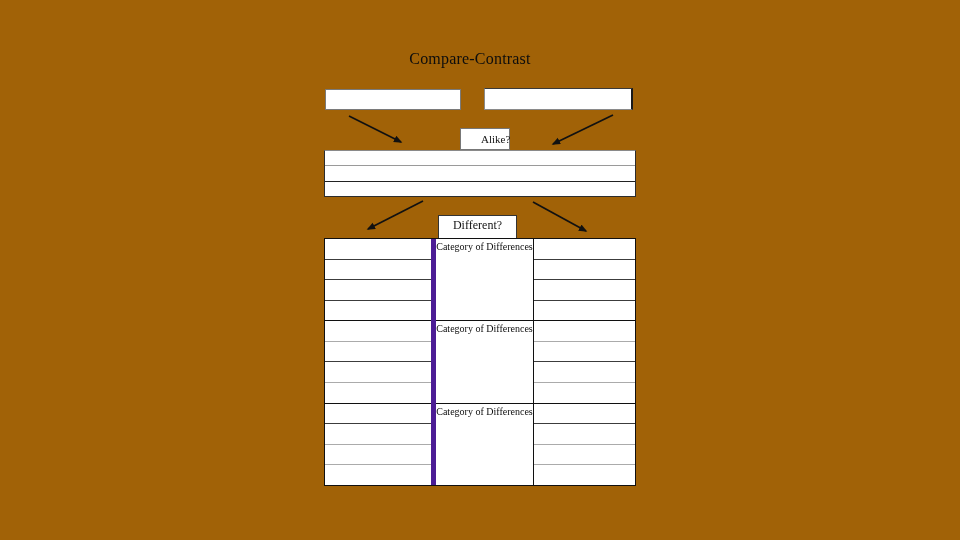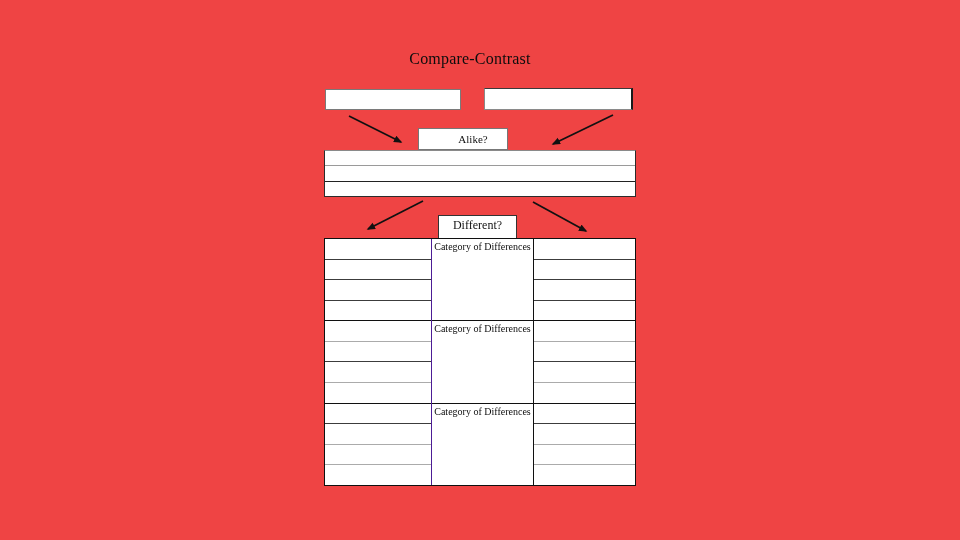--- a/index.html
+++ b/index.html
@@ -1,53 +1,53 @@
 <!DOCTYPE html>
 <html><head>
 <meta charset="utf-8">
 <style>
   html,body{margin:0;padding:0;background:#fff;}
   #stage{
-    position:relative;width:960px;height:540px;background:#ef4444;
+    position:relative;width:960px;height:540px;background:#a16207;
     font-family:"Liberation Serif","DejaVu Serif",serif;color:#111;
     overflow:hidden;
   }
   
   #title{
     position:absolute;left:340px;top:50px;width:260px;
     text-align:center;font-size:16px;color:#0d0d0d;letter-spacing:.2px;
   }
   
   .topbox{position:absolute;background:#fff;box-sizing:border-box;}
   #topbox-left{left:325px;top:89px;width:136px;height:21px;border:1px solid #7a7a7a;}
   #topbox-right{left:484px;top:88px;width:149px;height:22px;border:1px solid #8a8a8a;
     border-top:1px solid #3a3a3a;border-right:2px solid #1a1a1a;}
   
   .labelbox{position:absolute;background:#fff;box-sizing:border-box;text-align:center;}
-  #alike-box{left:418px;top:128px;width:90px;height:22px;border:1px solid #777;
+  #alike-box{left:460px;top:128px;width:50px;height:22px;border:1px solid #777;
     font-size:11px;line-height:20px;padding-left:20px;}
   #different-box{left:438px;top:215px;width:79px;height:35px;border:1px solid #333;
     border-bottom:2px solid #909090;font-size:12px;line-height:18px;}
   
   #alike-table{
     position:absolute;left:324px;top:150px;width:312px;height:47px;
     box-sizing:border-box;border:1px solid #2c2c2c;border-top:1px solid #8a8a8a;
     display:flex;flex-direction:column;background:#fff;
   }
   #alike-table .arow{flex:1;}
   #alike-table .arow:nth-child(1){border-bottom:1px solid #9a9a9a;}
   #alike-table .arow:nth-child(2){border-bottom:1px solid #222;}
   
   #diff-table{
     position:absolute;left:324px;top:238px;width:312px;height:248px;
     box-sizing:border-box;border:1px solid #101010;display:flex;background:#fff;
   }
   .dcol{display:flex;flex-direction:column;box-sizing:border-box;}
   #diff-col-left{width:106px;}
-  #diff-col-mid{width:103px;border-left:1px solid #4c1d95;border-right:1px solid #101010;}
+  #diff-col-mid{width:103px;border-left:5px solid #4c1d95;border-right:1px solid #101010;}
   #diff-col-right{flex:1;}
   .dcell{flex:1;box-sizing:border-box;}
   
   .rows .dcell:nth-child(2),
   .rows .dcell:nth-child(3),
   .rows .dcell:nth-child(4),
   .rows .dcell:nth-child(7),
   .rows .dcell:nth-child(10){border-top:1px solid #3c3c3c;}
   .rows .dcell:nth-child(6),
   .rows .dcell:nth-child(8),

